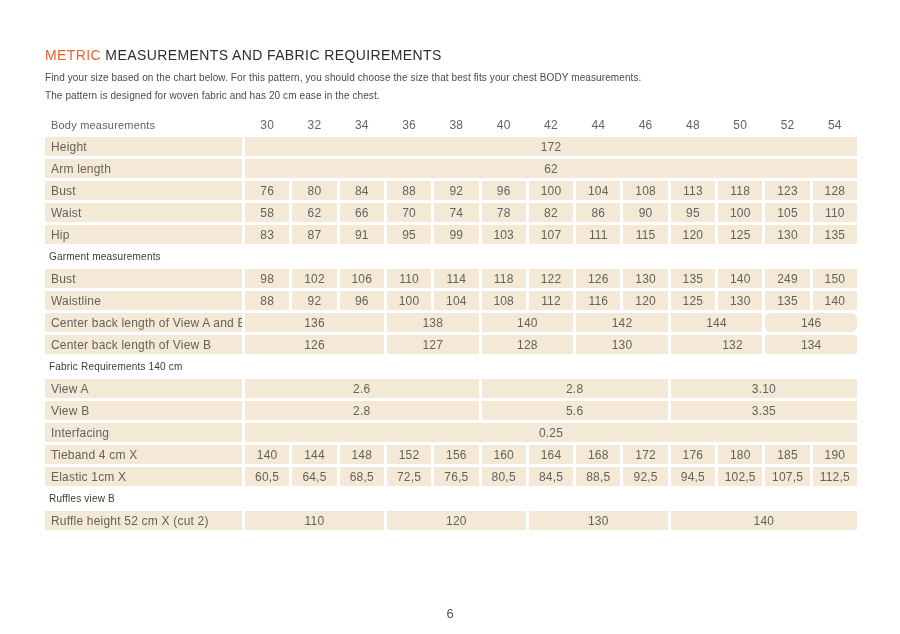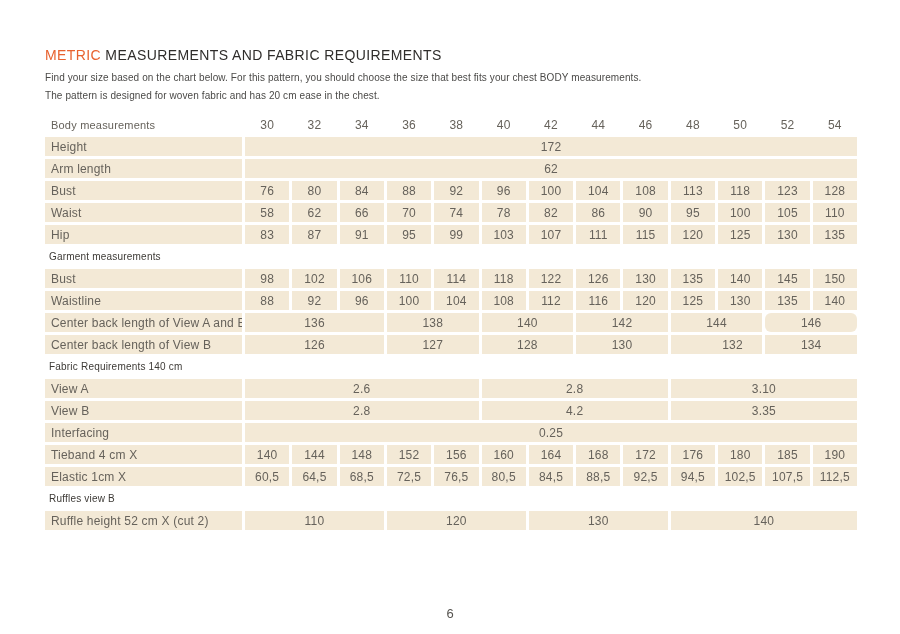--- a/index.html
+++ b/index.html
@@ -169,21 +169,21 @@
         <div class="cell">102</div>
         <div class="cell">106</div>
         <div class="cell">110</div>
         <div class="cell">114</div>
         <div class="cell">118</div>
         <div class="cell">122</div>
         <div class="cell">126</div>
         <div class="cell">130</div>
         <div class="cell">135</div>
         <div class="cell">140</div>
-        <div class="cell">145</div>
+        <div class="cell">249</div>
         <div class="cell">150</div>
       </div>
       <div class="trow data-row">
         <div class="cell label-cell">Waistline</div>
         <div class="cell">88</div>
         <div class="cell">92</div>
         <div class="cell">96</div>
         <div class="cell">100</div>
         <div class="cell">104</div>
         <div class="cell">108</div>
@@ -218,21 +218,21 @@
       </div>
       <div class="trow data-row">
         <div class="cell label-cell">View A</div>
         <div class="cell" style="grid-column: span 5;">2.6</div>
         <div class="cell" style="grid-column: span 4;">2.8</div>
         <div class="cell" style="grid-column: span 4;">3.10</div>
       </div>
       <div class="trow data-row">
         <div class="cell label-cell">View B</div>
         <div class="cell" style="grid-column: span 5;">2.8</div>
-        <div class="cell" style="grid-column: span 4;">4.2</div>
+        <div class="cell" style="grid-column: span 4;">5.6</div>
         <div class="cell" style="grid-column: span 4;">3.35</div>
       </div>
       <div class="trow data-row">
         <div class="cell label-cell">Interfacing</div>
         <div class="cell" style="grid-column: span 13;">0.25</div>
       </div>
       <div class="trow data-row">
         <div class="cell label-cell">Tieband 4 cm X</div>
         <div class="cell">140</div>
         <div class="cell">144</div>

